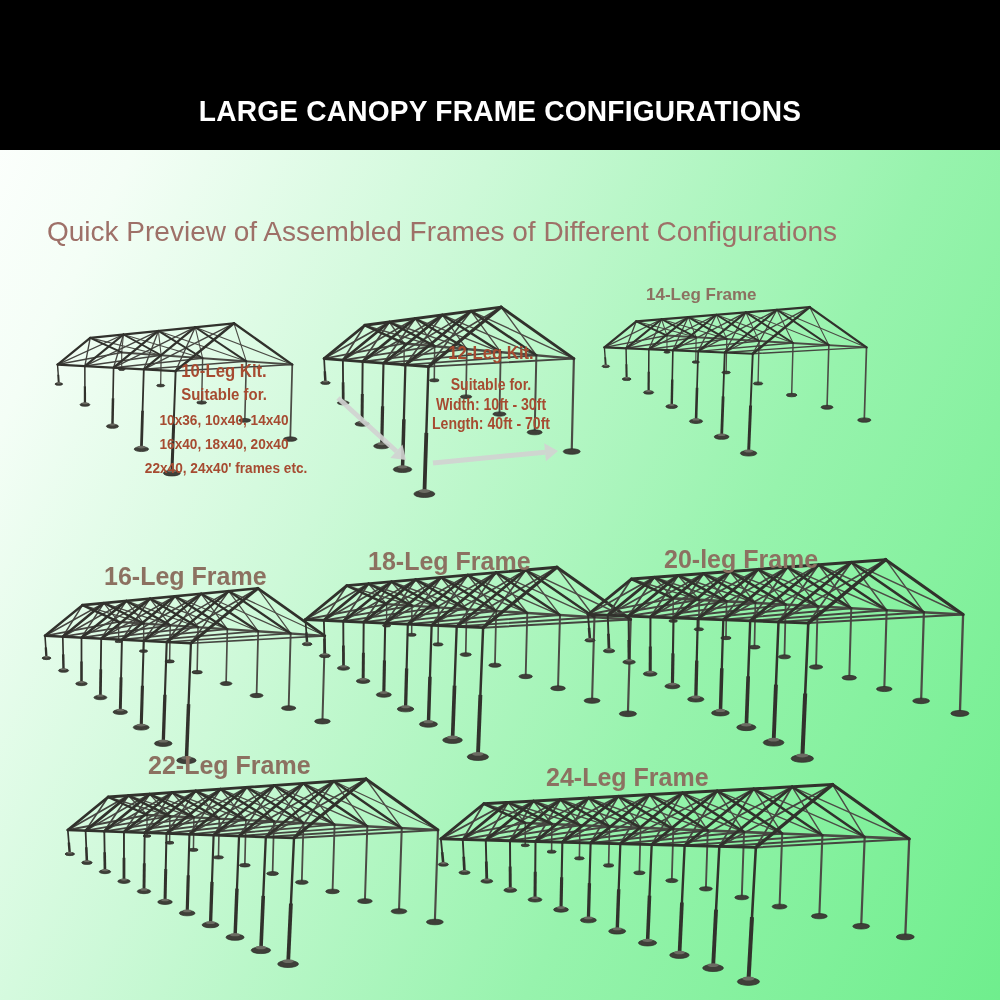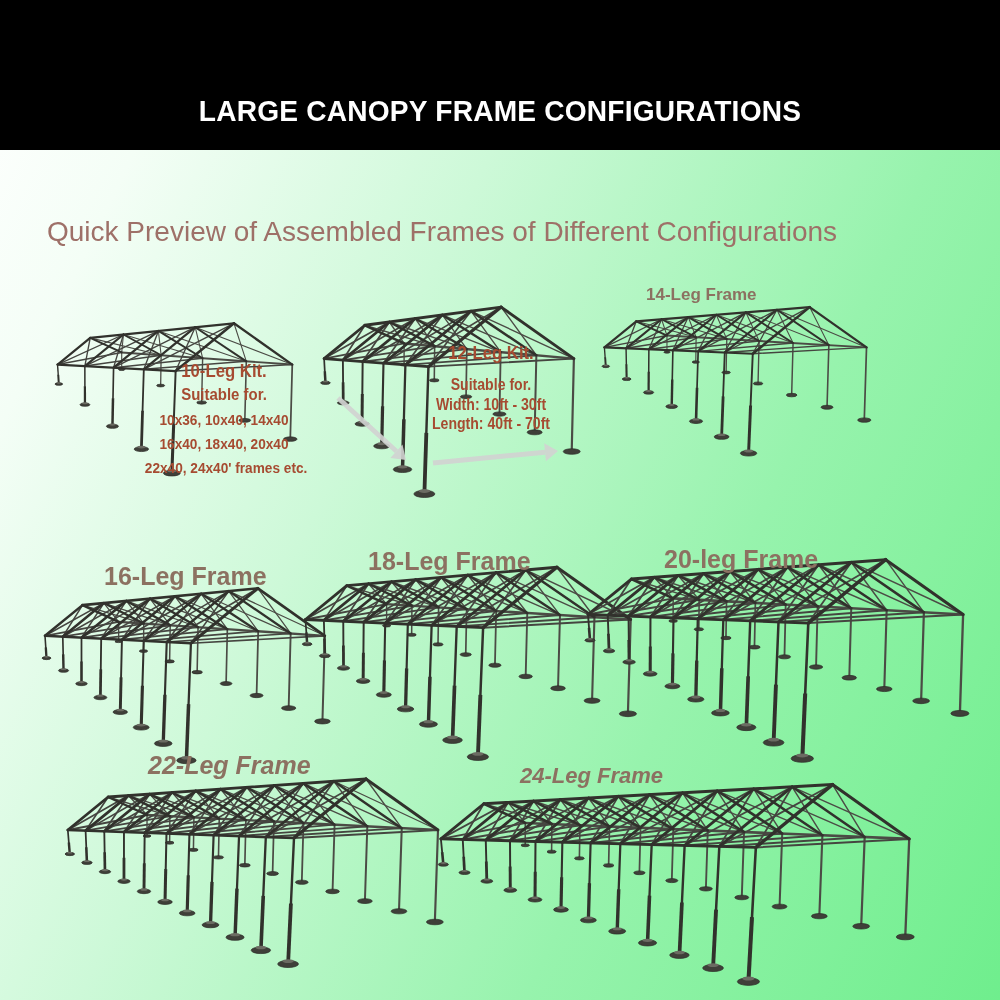--- a/index.html
+++ b/index.html
@@ -828,21 +828,21 @@
             <line x1="310" y1="9" x2="382" y2="60" stroke="#31312c" stroke-width="2.8674" stroke-linecap="round"></line>
             <line x1="238" y1="68" x2="310" y2="9" stroke="#31312c" stroke-width="3.186" stroke-linecap="round"></line>
             <line x1="238" y1="68" x2="234.92680000000001" y2="133.51999999999998" stroke="#31312c" stroke-width="2.43" stroke-linecap="round"></line>
             <line x1="234.92680000000001" y1="133.51999999999998" x2="232.09" y2="194" stroke="#31312c" stroke-width="3.78" stroke-linecap="butt"></line>
             <ellipse cx="232.09" cy="194" rx="10.4" ry="3.5360000000000005" fill="#3f3f39" stroke="#2b2b26" stroke-width="0.7"></ellipse>
             <ellipse cx="232.09" cy="191.088" rx="5.720000000000001" ry="1.8719999999999999" fill="#6b6b62"></ellipse>
             <line x1="238" y1="68" x2="11.82" y2="60" stroke="#31312c" stroke-width="2.7" stroke-linecap="round"></line>
           </g>
         </svg>
       </div>
-      <div class="frame-label" style="left: 148px; top: 751px; font-size: 25px; font-style: italic;">22-Leg Frame</div>
+      <div class="frame-label" style="left: 148px; top: 751px; font-size: 25px;">22-Leg Frame</div>
       <div class="frame-wrap" style="left: 426px; top: 775px; width: 496px; height: 213px;">
         <svg viewBox="0 0 496 213" width="496" height="213">
           <g>
             <line x1="99.22800000000001" y1="47.925000000000004" x2="99.22800000000001" y2="70.29" stroke="#4b4b45" stroke-width="1.4952600000000003" stroke-linecap="round"></line>
             <ellipse cx="99.22800000000001" cy="70.29" rx="4.260000000000001" ry="1.4058000000000004" fill="#3f3f39" stroke="#2b2b26" stroke-width="0.7"></ellipse>
             <line x1="125.88735110999937" y1="49.03409376753224" x2="125.61186540924399" y2="76.64880426718486" stroke="#4b4b45" stroke-width="1.5511583258836252" stroke-linecap="round"></line>
             <ellipse cx="125.61186540924399" cy="76.64880426718486" rx="4.585334171809459" ry="1.5131602766971215" fill="#3f3f39" stroke="#2b2b26" stroke-width="0.7"></ellipse>
             <line x1="153.94982596263026" y1="50.20156089125039" x2="153.38435531371118" y2="83.34228244316888" stroke="#4b4b45" stroke-width="1.6099986689190195" stroke-linecap="round"></line>
             <ellipse cx="153.38435531371118" cy="83.34228244316888" rx="4.9277911947667805" ry="1.6261710942730376" fill="#3f3f39" stroke="#2b2b26" stroke-width="0.7"></ellipse>
             <line x1="183.48927317592597" y1="51.43047365305897" x2="182.6185552131505" y2="90.38804894420473" stroke="#4b4b45" stroke-width="1.671935872114172" stroke-linecap="round"></line>
@@ -990,15 +990,15 @@
             <line x1="406.54" y1="9.584999999999999" x2="483.22" y2="63.9" stroke="#31312c" stroke-width="3.053781" stroke-linecap="round"></line>
             <line x1="329.86" y1="72.42" x2="406.54" y2="9.584999999999999" stroke="#31312c" stroke-width="3.39309" stroke-linecap="round"></line>
             <line x1="329.86" y1="72.42" x2="325.9912" y2="142.1988" stroke="#31312c" stroke-width="2.58795" stroke-linecap="round"></line>
             <line x1="325.9912" y1="142.1988" x2="322.42" y2="206.60999999999999" stroke="#31312c" stroke-width="4.0257" stroke-linecap="butt"></line>
             <ellipse cx="322.42" cy="206.60999999999999" rx="11.075999999999999" ry="3.76584" fill="#3f3f39" stroke="#2b2b26" stroke-width="0.7"></ellipse>
             <ellipse cx="322.42" cy="203.50871999999998" rx="6.0918" ry="1.9936799999999997" fill="#6b6b62"></ellipse>
             <line x1="329.86" y1="72.42" x2="14.879999999999999" y2="63.9" stroke="#31312c" stroke-width="2.8755" stroke-linecap="round"></line>
           </g>
         </svg>
       </div>
-      <div class="frame-label" style="left: 520px; top: 763px; font-size: 22px; font-style: italic;">24-Leg Frame</div>
+      <div class="frame-label" style="left: 546px; top: 763px; font-size: 25px;">24-Leg Frame</div>
     </div>
 </div>
 
 </body></html>

